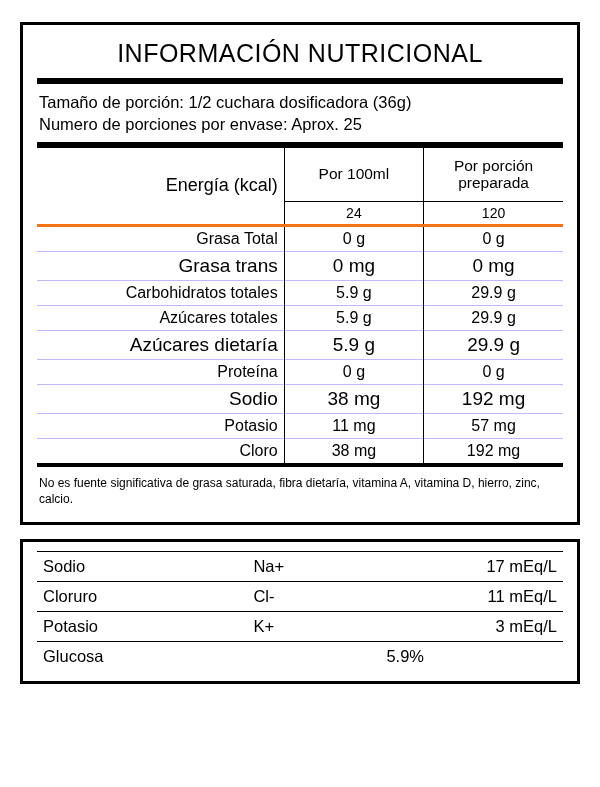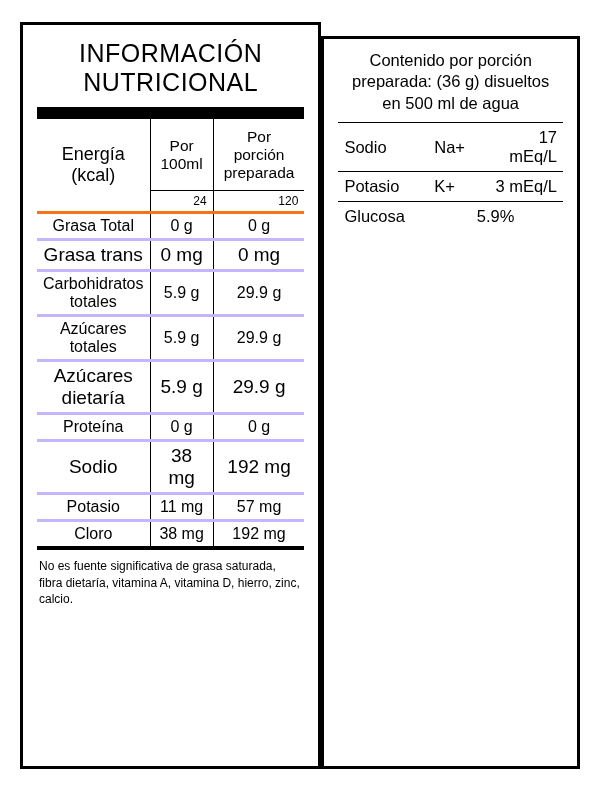--- a/index.html
+++ b/index.html
@@ -14,21 +14,21 @@
     color: #000000;
     position: relative;
     overflow: hidden;
   }
   .page {
     width: 600px;
     height: 787px;
     box-sizing: border-box;
     padding: 22px 20px 18px 20px;
     display: flex;
-    flex-direction: row;
+    flex-direction: column;
   }
 
   
   .panel {
     border: 3px solid #000;
     box-sizing: border-box;
     padding: 10px 14px 12px 14px;
   }
 
   .title {
@@ -53,46 +53,46 @@
 
   table.nut {
     width: 100%;
     border-collapse: collapse;
     font-size: 16px;
   }
   table.nut td {
     padding: 3px 6px;
     vertical-align: middle;
   }
-  .col-label { text-align: center; width: 47%; }
+  .col-label { text-align: right; width: 47%; }
   .col-val   { text-align: center; width: 26.5%; }
 
   
   .vline-l { border-left: 1px solid #000; }
 
   .hdr-row td { padding: 0; }
   .hdr-cell {
     text-align: center;
     font-size: 15.5px;
     line-height: 1.15;
     padding: 6px 4px;
   }
   .hdr-top-border { border-bottom: 1px solid #000; }
 
   .energy-cell {
     font-size: 18px;
     padding-left: 10px;
   }
 
-  .row-sep td { border-top: 3px solid #c4b5fd; }
+  .row-sep td { border-top: 1px solid #c4b5fd; }
   .row-sep-thick td { border-top: 3px solid #f97316; }
 
   .indent1 { padding-left: 14px; }
   .indent2 { padding-left: 22px; }
-  .big { font-size: 12px; text-align: right; }
+  .big { font-size: 14px; }
   .bigger { font-size: 19px; }
 
   .footnote {
     font-size: 12px;
     line-height: 1.35;
     padding: 8px 2px 2px 2px;
   }
 
   
   .panel2 {
@@ -124,20 +124,24 @@
 </head>
 <body>
 
 <div class="page">
 
   <div class="panel">
 
     <div class="title">INFORMACIÓN NUTRICIONAL</div>
     <div class="rule-thick"></div>
 
+    <div class="serving">
+      <div>Tamaño de porción: 1/2 cuchara dosificadora (36g)</div>
+      <div>Numero de porciones por envase: Aprox. 25</div>
+    </div>
 
     <div class="rule-thick"></div>
 
     <table class="nut">
       <tbody>
 
         <tr class="hdr-row">
           <td class="col-label energy-cell" rowspan="2">Energía (kcal)</td>
           <td class="col-val vline-l hdr-top-border">
             <div class="hdr-cell">Por 100ml</div>
@@ -209,29 +213,33 @@
         </tr>
       </tbody>
     </table>
 
     <div class="rule-med"></div>
     <div class="footnote">No es fuente significativa de grasa saturada, fibra dietaría, vitamina A, vitamina D, hierro, zinc, calcio.</div>
 
   </div>
 
   <div class="panel2">
-    <div class="panel2-title">Contenido por porción preparada: (36 g) disueltos en 500 ml de agua</div>
     <table class="elec">
       <tbody>
         <tr class="e-sep">
           <td class="e-name">Sodio</td>
           <td class="e-sym">Na+</td>
           <td class="e-val">17 mEq/L</td>
         </tr>
         <tr class="e-sep">
+          <td class="e-name">Cloruro</td>
+          <td class="e-sym">Cl-</td>
+          <td class="e-val">11 mEq/L</td>
+        </tr>
+        <tr class="e-sep">
           <td class="e-name">Potasio</td>
           <td class="e-sym">K+</td>
           <td class="e-val">3 mEq/L</td>
         </tr>
         <tr class="e-sep">
           <td class="e-name">Glucosa</td>
           <td class="e-val-wide" colspan="2">5.9%</td>
         </tr>
       </tbody>
     </table>

